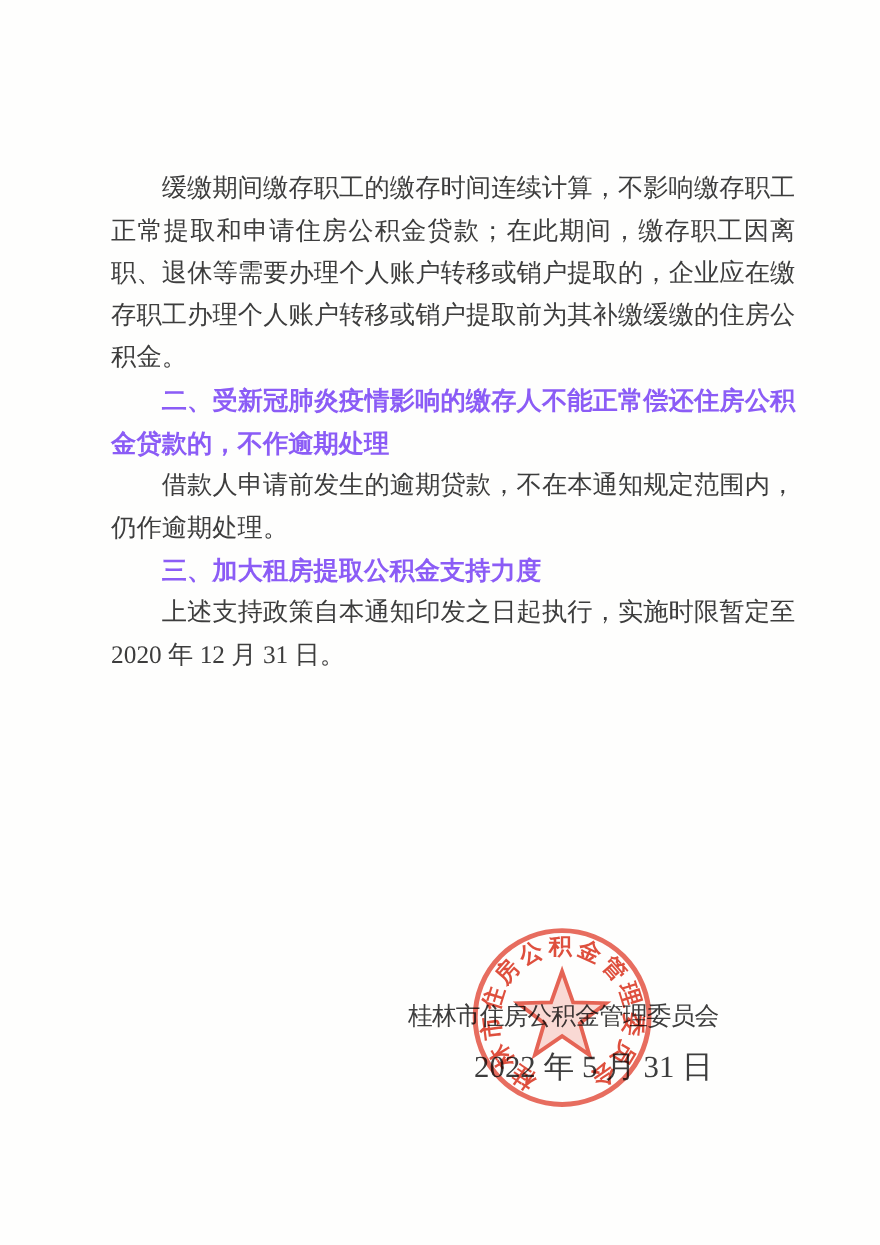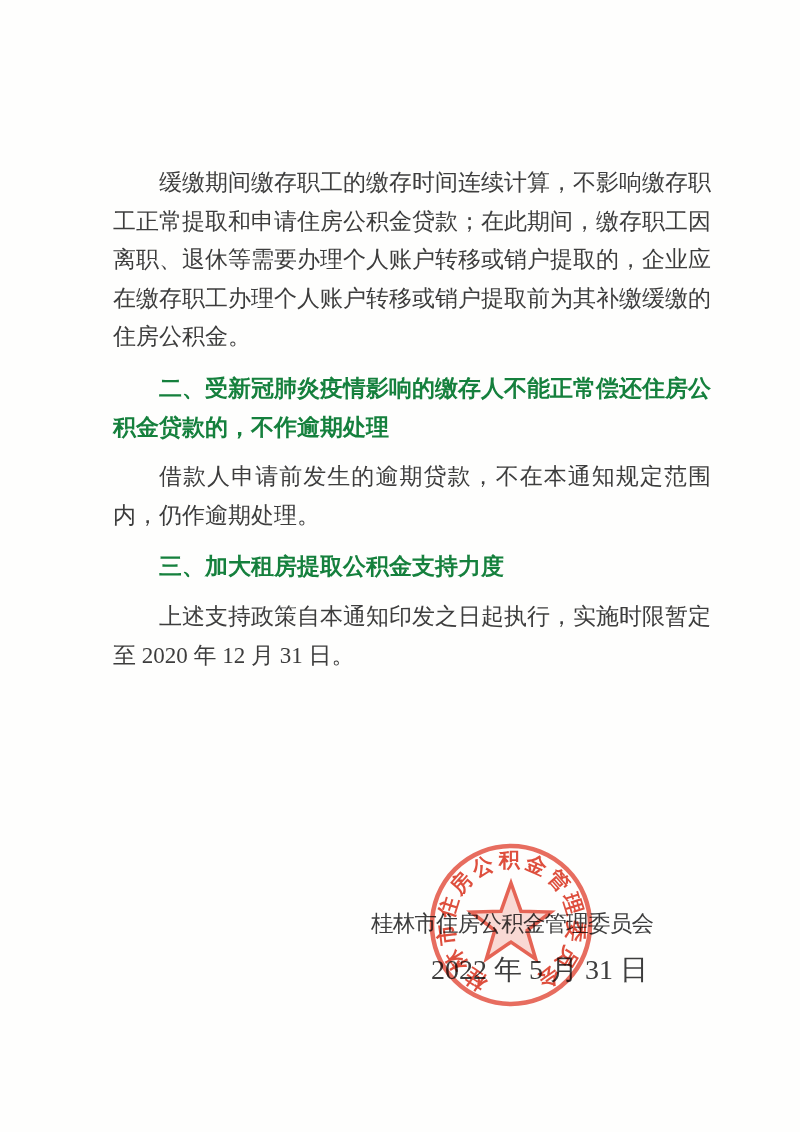--- a/index.html
+++ b/index.html
@@ -6,24 +6,24 @@
   body{
     width:800px;height:1132px;position:relative;background:#ffffff;
     font-family:"Liberation Serif","DejaVu Serif",serif;
   }
   .page{position:absolute;left:0;top:0;width:800px;height:1132px;background:#fefefdff;overflow:hidden;}
   .text-column{
     position:absolute;left:101px;top:152px;width:622px;
     font-size:23px;line-height:38.6px;color:#3d3d3d;
     text-align:justify;word-break:break-all;
   }
-  .text-column p{margin:12px;text-indent:2em;}
+  .text-column p{margin:0;text-indent:2em;}
   .text-column p.heading{
     font-family:"Liberation Sans","DejaVu Sans",sans-serif;
-    font-weight:700;color:#15803d;
+    font-weight:700;color:#8b5cf6;
   }
   .sig-name{
     position:absolute;left:371px;top:908px;
     font-size:22.5px;letter-spacing:-0.8px;color:#3d3d3d;white-space:nowrap;
   }
   .sig-date{
     position:absolute;left:431px;top:951px;
     font-size:28px;color:#3d3d3d;white-space:nowrap;
   }
   .seal{

